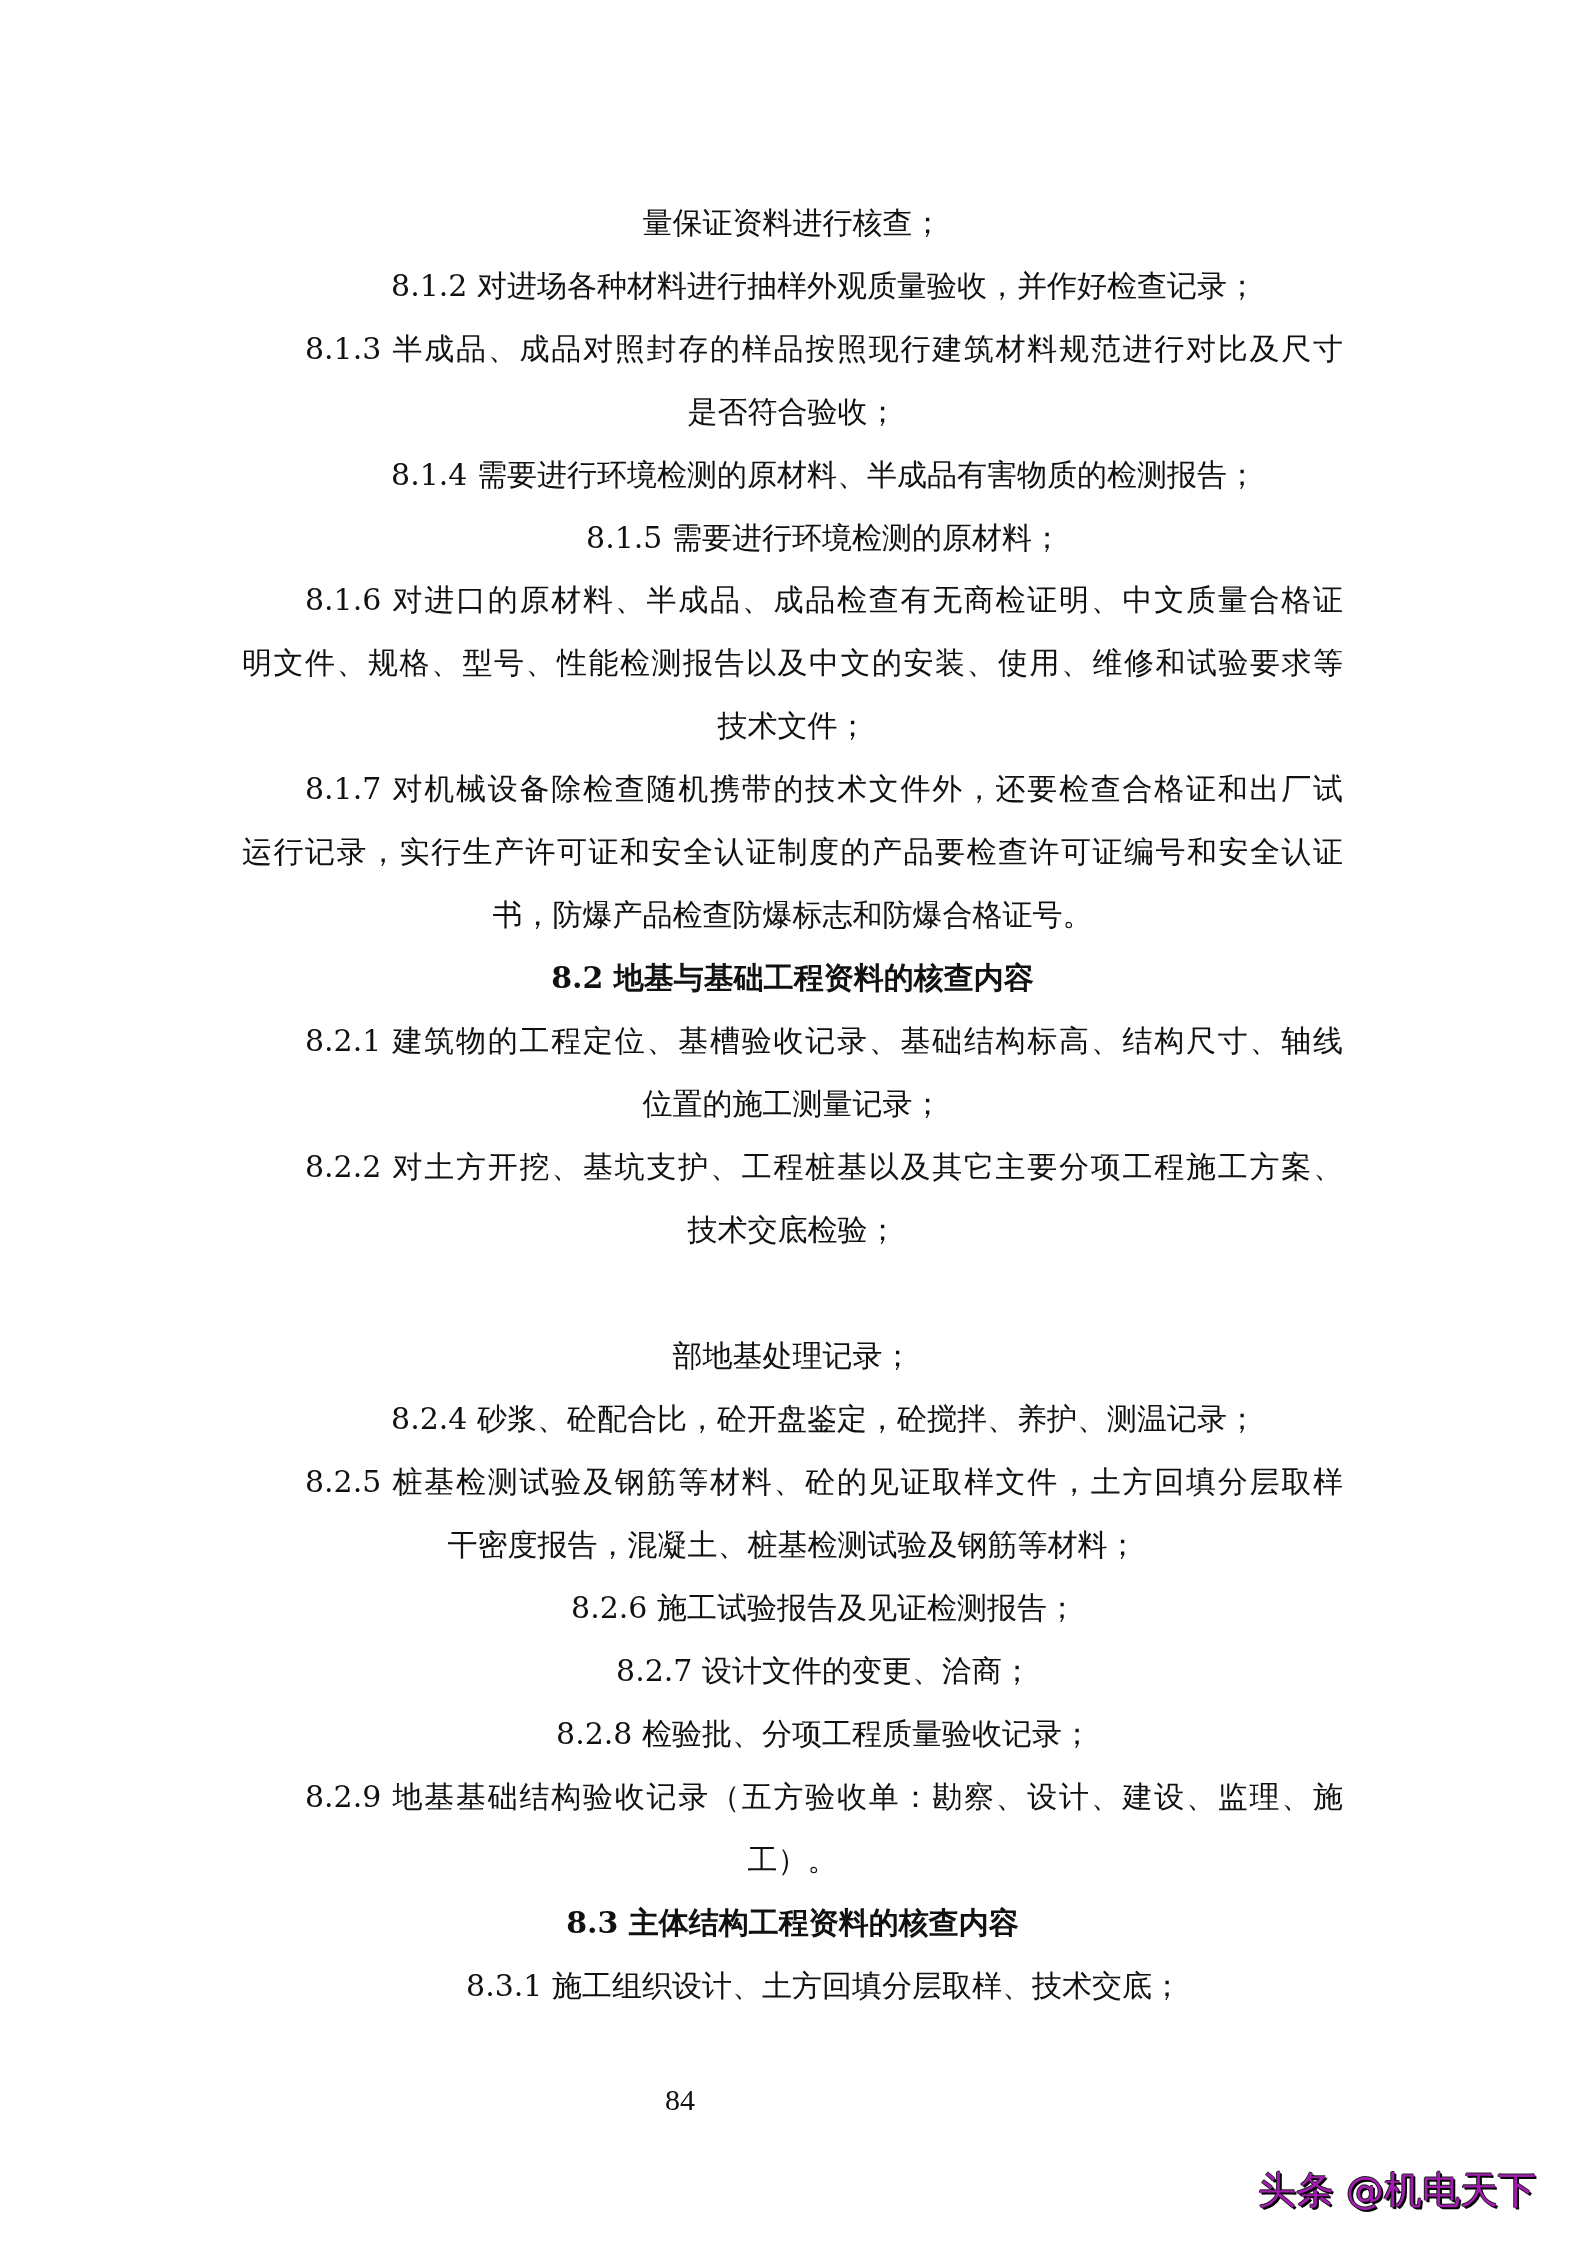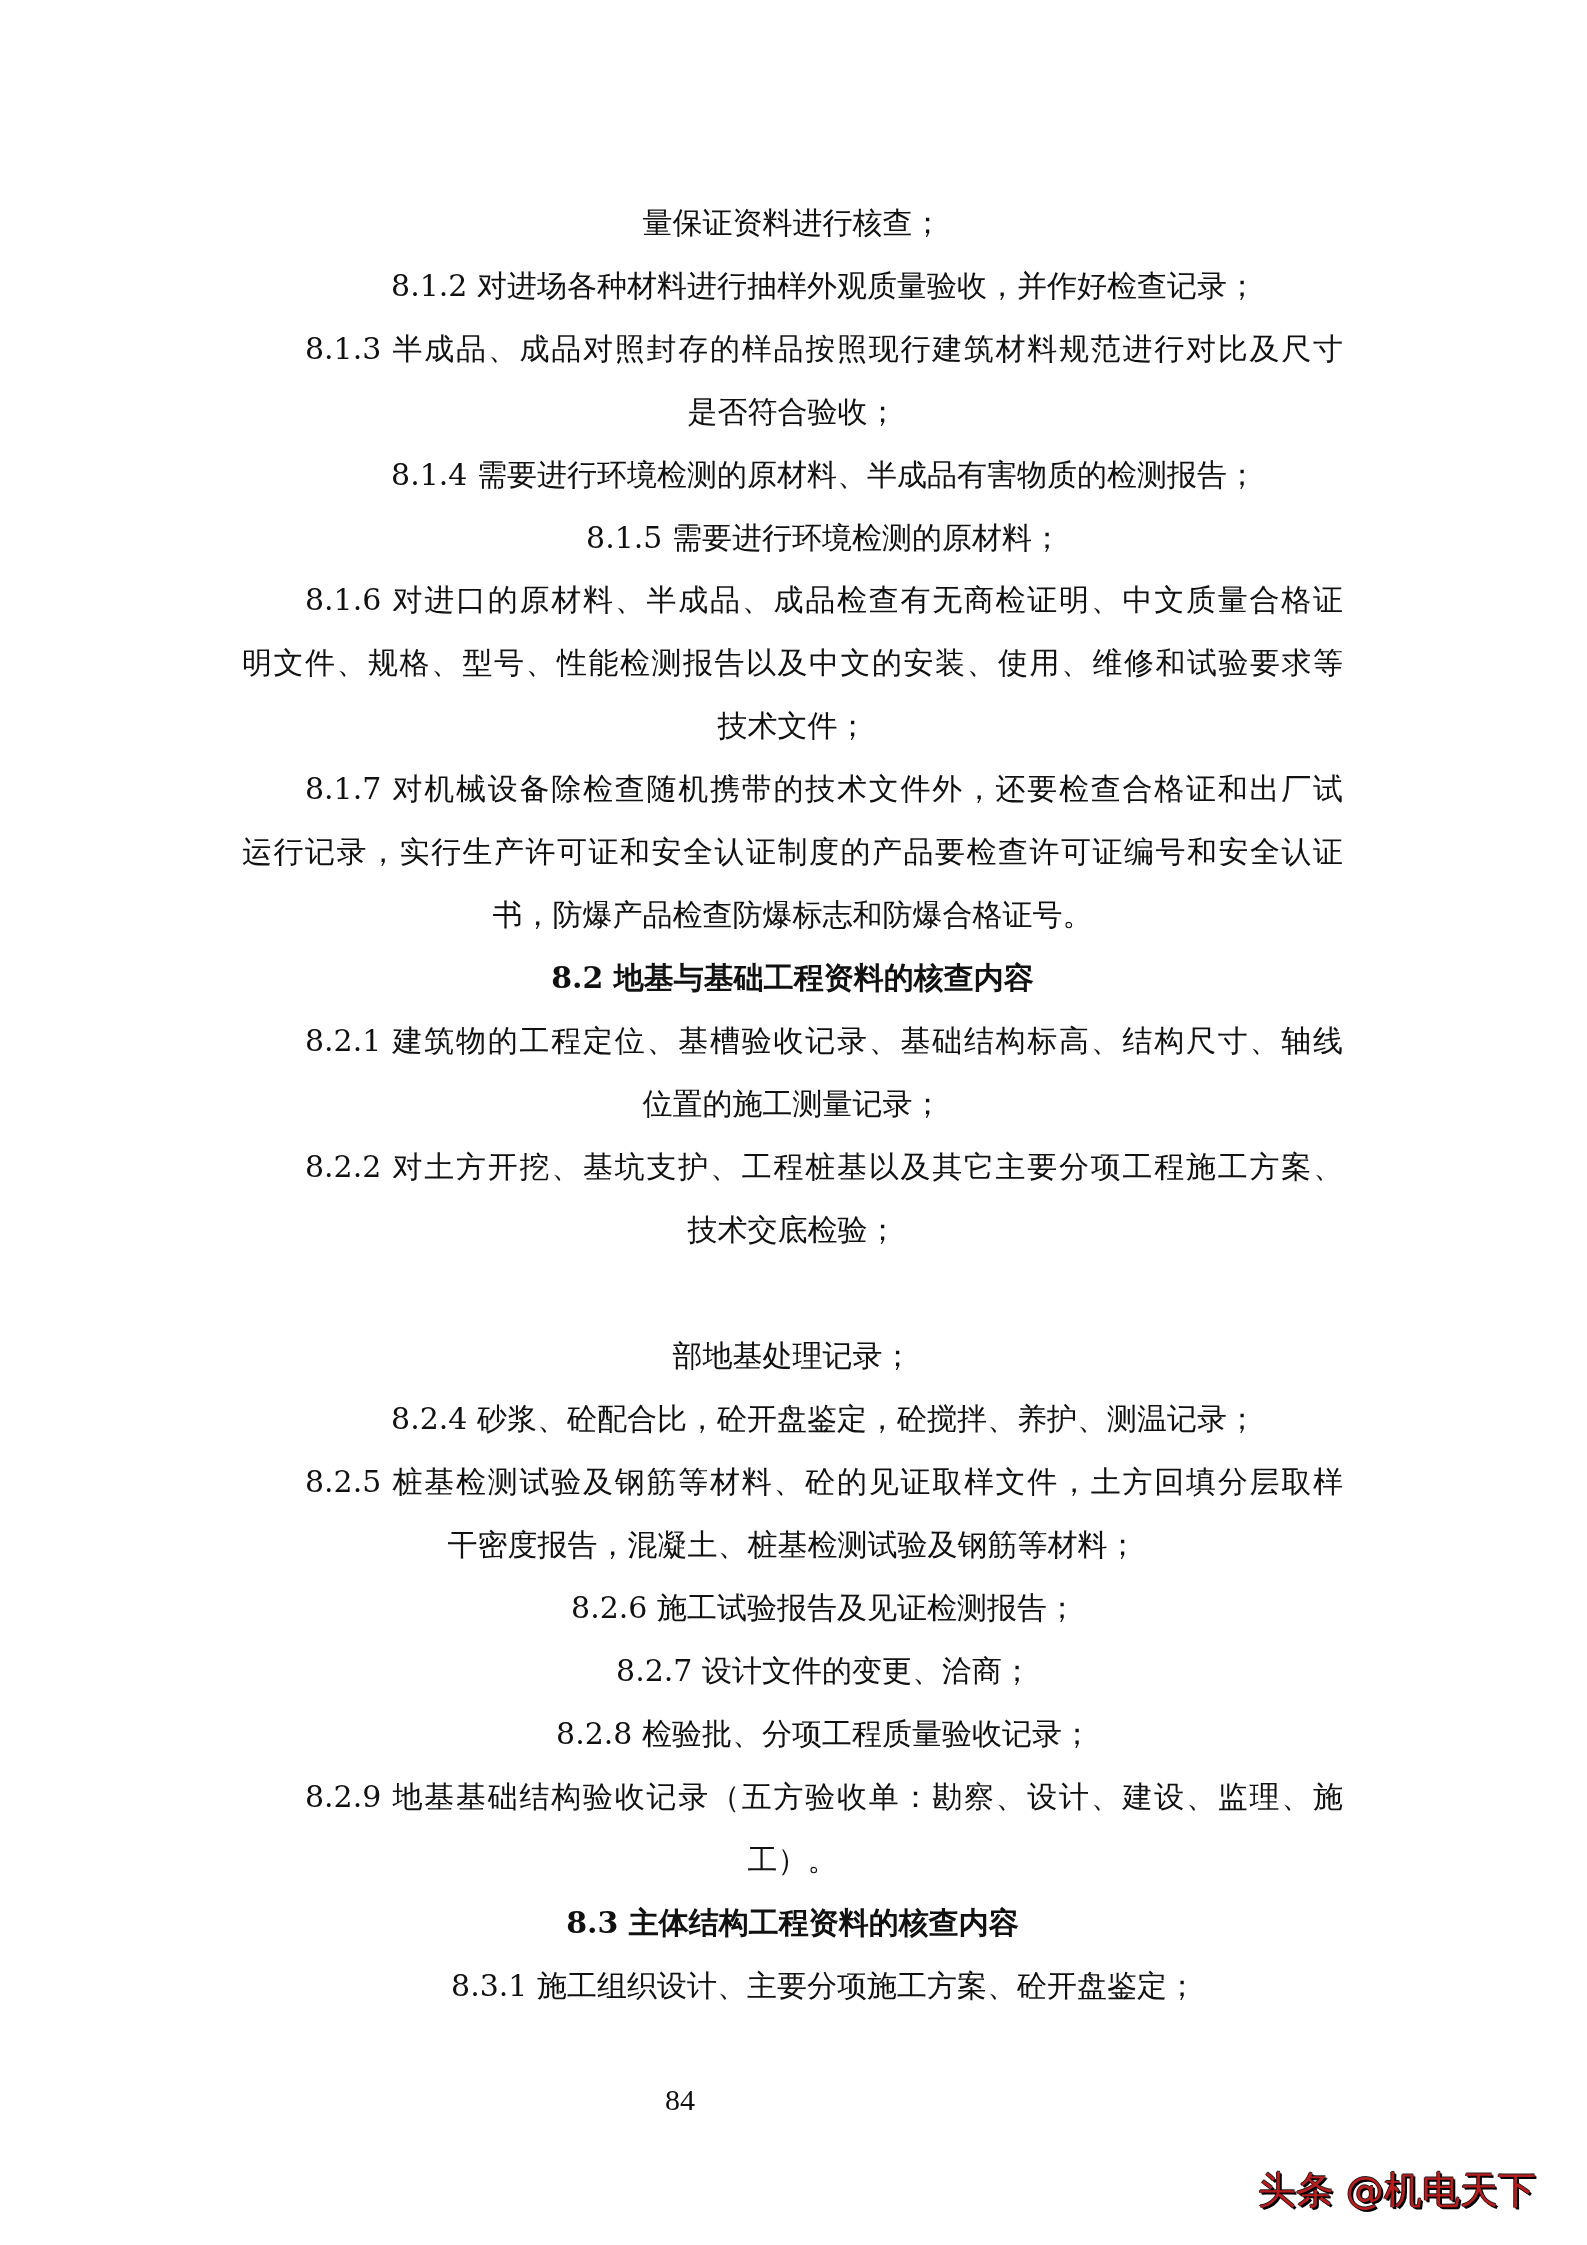--- a/index.html
+++ b/index.html
@@ -7,21 +7,21 @@
          font-family: "DejaVu Serif", "Liberation Serif", serif; color: #111111; }
   .page { position: absolute; left: 0; top: 0; width: 1587px; height: 2245px; background: #ffffff; }
   .line { position: absolute; left: 242px; width: 1101px; height: 63px; line-height: 63px;
           font-size: 30px; white-space: nowrap; overflow: visible; text-align: center; }
   .line.indent { left: 305px; width: 1038px; }
   .line.full { text-align: justify; text-align-last: justify; }
   .line.heading { font-weight: bold; }
   .page-number { position: absolute; left: 0; width: 1360px; top: 2078px; text-align: center;
                  font-family: "Liberation Serif", serif; font-size: 30px; line-height: 44px; }
   .watermark { position: absolute; left: 1258px; top: 2166px; font-family: "DejaVu Sans", sans-serif;
-               font-size: 38px; line-height: 48px; color: #b91c1c; white-space: nowrap;
+               font-size: 38px; line-height: 48px; color: #a21caf; white-space: nowrap;
                text-shadow: 2px 2px 0 #000, -1px 0 0 #222, 0 -1px 0 #222, 1px 1px 1px #000; }
 </style>
 </head>
 <body>
 
 <div class="page">
   <div class="line" style="top:191px">量保证资料进行核查；</div>
   <div class="line indent" style="top:254px">8.1.2 对进场各种材料进行抽样外观质量验收，并作好检查记录；</div>
   <div class="line indent full" style="top:317px">8.1.3 半成品、成品对照封存的样品按照现行建筑材料规范进行对比及尺寸</div>
   <div class="line" style="top:380px">是否符合验收；</div>
@@ -41,17 +41,17 @@
   <div class="line" style="top:1324px">部地基处理记录；</div>
   <div class="line indent" style="top:1387px">8.2.4 砂浆、砼配合比，砼开盘鉴定，砼搅拌、养护、测温记录；</div>
   <div class="line indent full" style="top:1450px">8.2.5 桩基检测试验及钢筋等材料、砼的见证取样文件，土方回填分层取样</div>
   <div class="line" style="top:1513px">干密度报告，混凝土、桩基检测试验及钢筋等材料；</div>
   <div class="line indent" style="top:1576px">8.2.6 施工试验报告及见证检测报告；</div>
   <div class="line indent" style="top:1639px">8.2.7 设计文件的变更、洽商；</div>
   <div class="line indent" style="top:1702px">8.2.8 检验批、分项工程质量验收记录；</div>
   <div class="line indent full" style="top:1765px">8.2.9 地基基础结构验收记录（五方验收单：勘察、设计、建设、监理、施</div>
   <div class="line" style="top:1828px">工）。</div>
   <div class="line heading" style="top:1891px">8.3  主体结构工程资料的核查内容</div>
-  <div class="line indent" style="top:1954px">8.3.1 施工组织设计、主要分项施工方案、砼开盘鉴定；</div>
+  <div class="line indent" style="top:1954px">8.3.1 施工组织设计、土方回填分层取样、技术交底；</div>
 
   <div class="page-number">84</div>
   <div class="watermark">头条 @机电天下</div>
 </div>
 
 </body></html>

